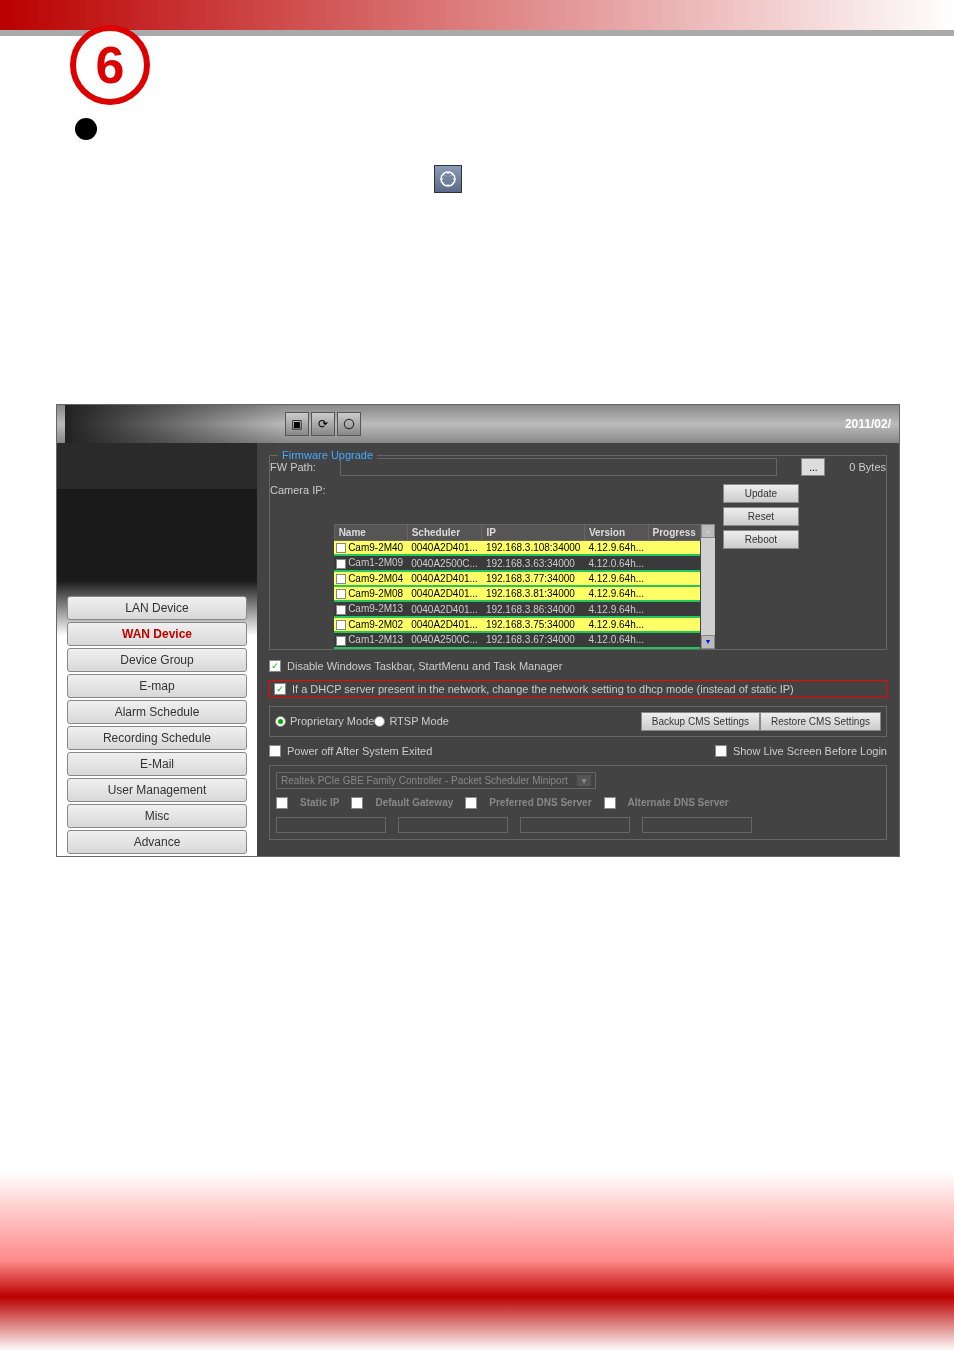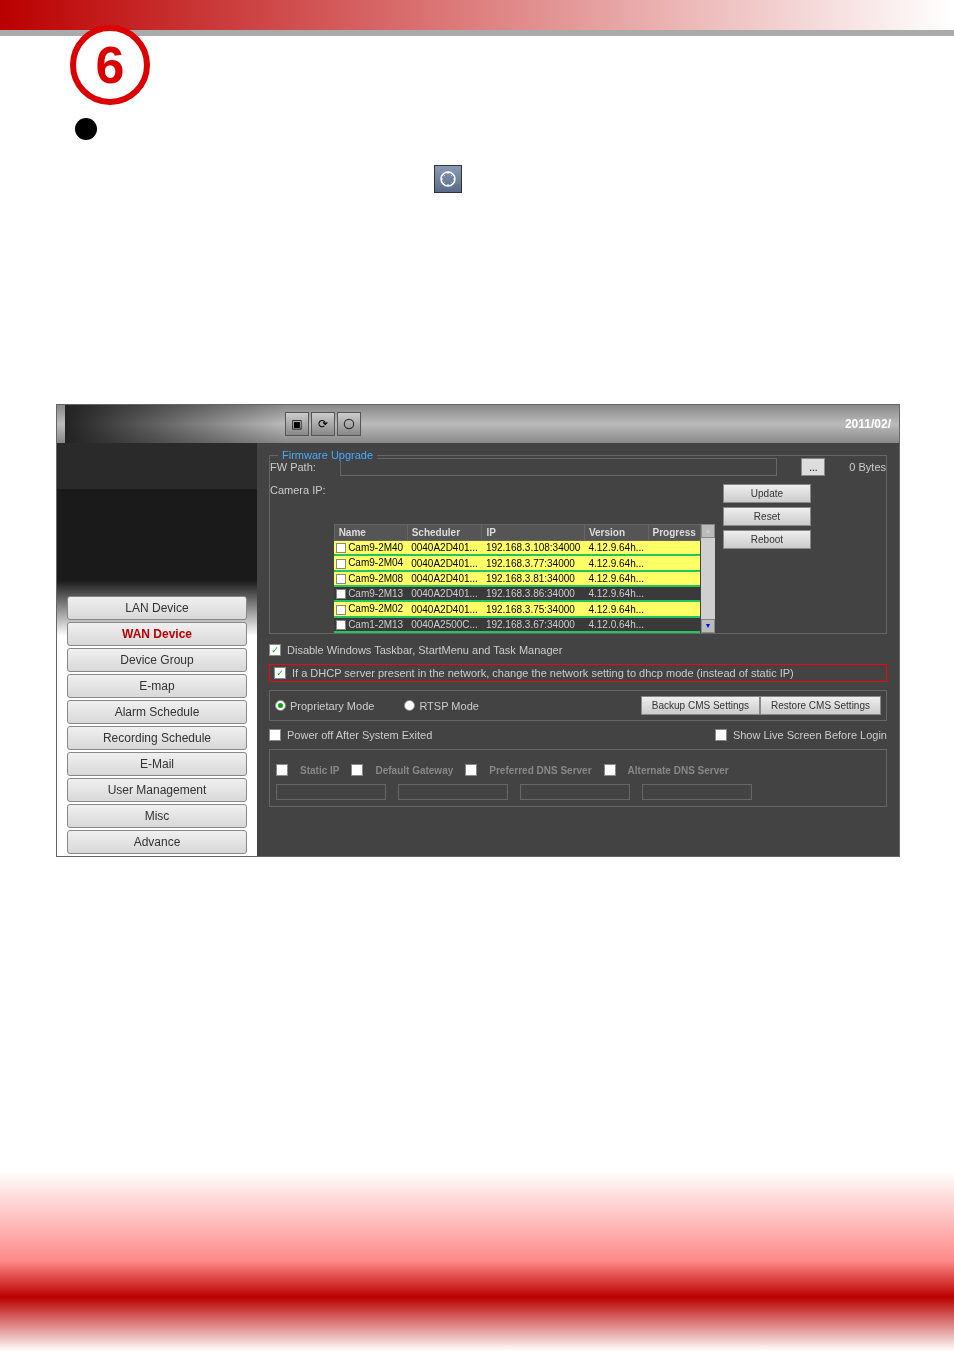--- a/index.html
+++ b/index.html
@@ -80,31 +80,31 @@
     .cam-table td:first-child { padding-left: 2px; }
     .chk { display: inline-block; width: 10px; height: 10px; border: 1px solid #888; background: #fff; vertical-align: middle; margin-right: 2px; }
     
     .scroll-col { width: 14px; background: #d0d0d0; position: relative; }
     .scroll-arrow { width: 14px; height: 14px; background: #bbb; border: 1px solid #888; font-size: 8px; text-align: center; line-height: 12px; }
     .scroll-arrow.up { position: absolute; top: 0; }
     .scroll-arrow.down { position: absolute; bottom: 0; color: #00f; }
     
     .action-btns { display: flex; flex-direction: column; gap: 4px; }
     .action-btn {
-      width: 88px; padding: 3px; background: linear-gradient(to bottom, #eee, #ccc);
+      width: 76px; padding: 3px; background: linear-gradient(to bottom, #eee, #ccc);
       border: 1px solid #888; font-size: 10px; text-align: center; color: #333;
     }
     
     .checkbox-row { display: flex; align-items: center; gap: 6px; margin: 8px 0; }
     .cb { width: 12px; height: 12px; background: #fff; border: 1px solid #888; display: inline-flex; align-items: center; justify-content: center; font-size: 9px; color: #0a0; }
     .cb.unchecked { color: transparent; }
     .hl-red { border: 1px solid #f00; padding: 2px 4px; }
     
     .mode-row { display: flex; align-items: center; justify-content: space-between; border: 1px solid #666; padding: 5px; margin-bottom: 8px; }
-    .radio-group { display: flex; gap: 30px; align-items: center; }
+    .radio-group { display: flex; gap: 0; align-items: center; }
     .radio { display: inline-flex; align-items: center; gap: 4px; }
     .radio-dot { width: 11px; height: 11px; border: 1px solid #888; border-radius: 50%; background: #fff; display: inline-flex; align-items: center; justify-content: center; }
     .radio-dot.sel::after { content: ''; width: 5px; height: 5px; background: #0a0; border-radius: 50%; }
     .btn-small { padding: 3px 10px; background: linear-gradient(to bottom, #eee, #ccc); border: 1px solid #888; font-size: 10px; color: #333; }
     
     .two-col { display: flex; justify-content: space-between; margin-bottom: 8px; }
     
     .dropdown { background: #434343; border: 1px solid #666; padding: 2px 20px 2px 4px; color: #888; font-size: 10px; position: relative; display: inline-block; width: 320px; }
     .dropdown::after { content: '▾'; position: absolute; right: 4px; top: 2px; color: #888; background: #555; width: 14px; text-align: center; }
     
@@ -192,20 +192,27 @@
                   </tr>
                 </thead>
                 <tbody id="cam-tbody">
                     <tr class="hl">
                       <td><span class="chk"></span>Cam9-2M40</td>
                       <td>0040A2D401...</td>
                       <td>192.168.3.108:34000</td>
                       <td>4.12.9.64h...</td>
                       <td></td>
                     </tr>
+                    <tr class="norm">
+                      <td><span class="chk"></span>Cam1-2M09</td>
+                      <td>0040A2500C...</td>
+                      <td>192.168.3.63:34000</td>
+                      <td>4.12.0.64h...</td>
+                      <td></td>
+                    </tr>
                     <tr class="hl">
                       <td><span class="chk"></span>Cam9-2M04</td>
                       <td>0040A2D401...</td>
                       <td>192.168.3.77:34000</td>
                       <td>4.12.9.64h...</td>
                       <td></td>
                     </tr>
                     <tr class="hl">
                       <td><span class="chk"></span>Cam9-2M08</td>
                       <td>0040A2D401...</td>
@@ -282,20 +289,21 @@
           <span class="cb unchecked">✓</span>
           <span>Power off After System Exited</span>
         </div>
         <div class="checkbox-row" style="margin:0;">
           <span class="cb unchecked">✓</span>
           <span>Show Live Screen Before Login</span>
         </div>
       </div>
 
       <div style="border:1px solid #666; padding:6px;">
+        <div class="dropdown">Realtek PCIe GBE Family Controller - Packet Scheduler Miniport</div>
         <div class="net-row">
           <span class="cb unchecked">✓</span>
           <span class="net-label">Static IP</span>
           <span class="cb unchecked">✓</span>
           <span class="net-label">Default Gateway</span>
           <span class="cb unchecked">✓</span>
           <span class="net-label">Preferred DNS Server</span>
           <span class="cb unchecked">✓</span>
           <span class="net-label">Alternate DNS Server</span>
         </div>

